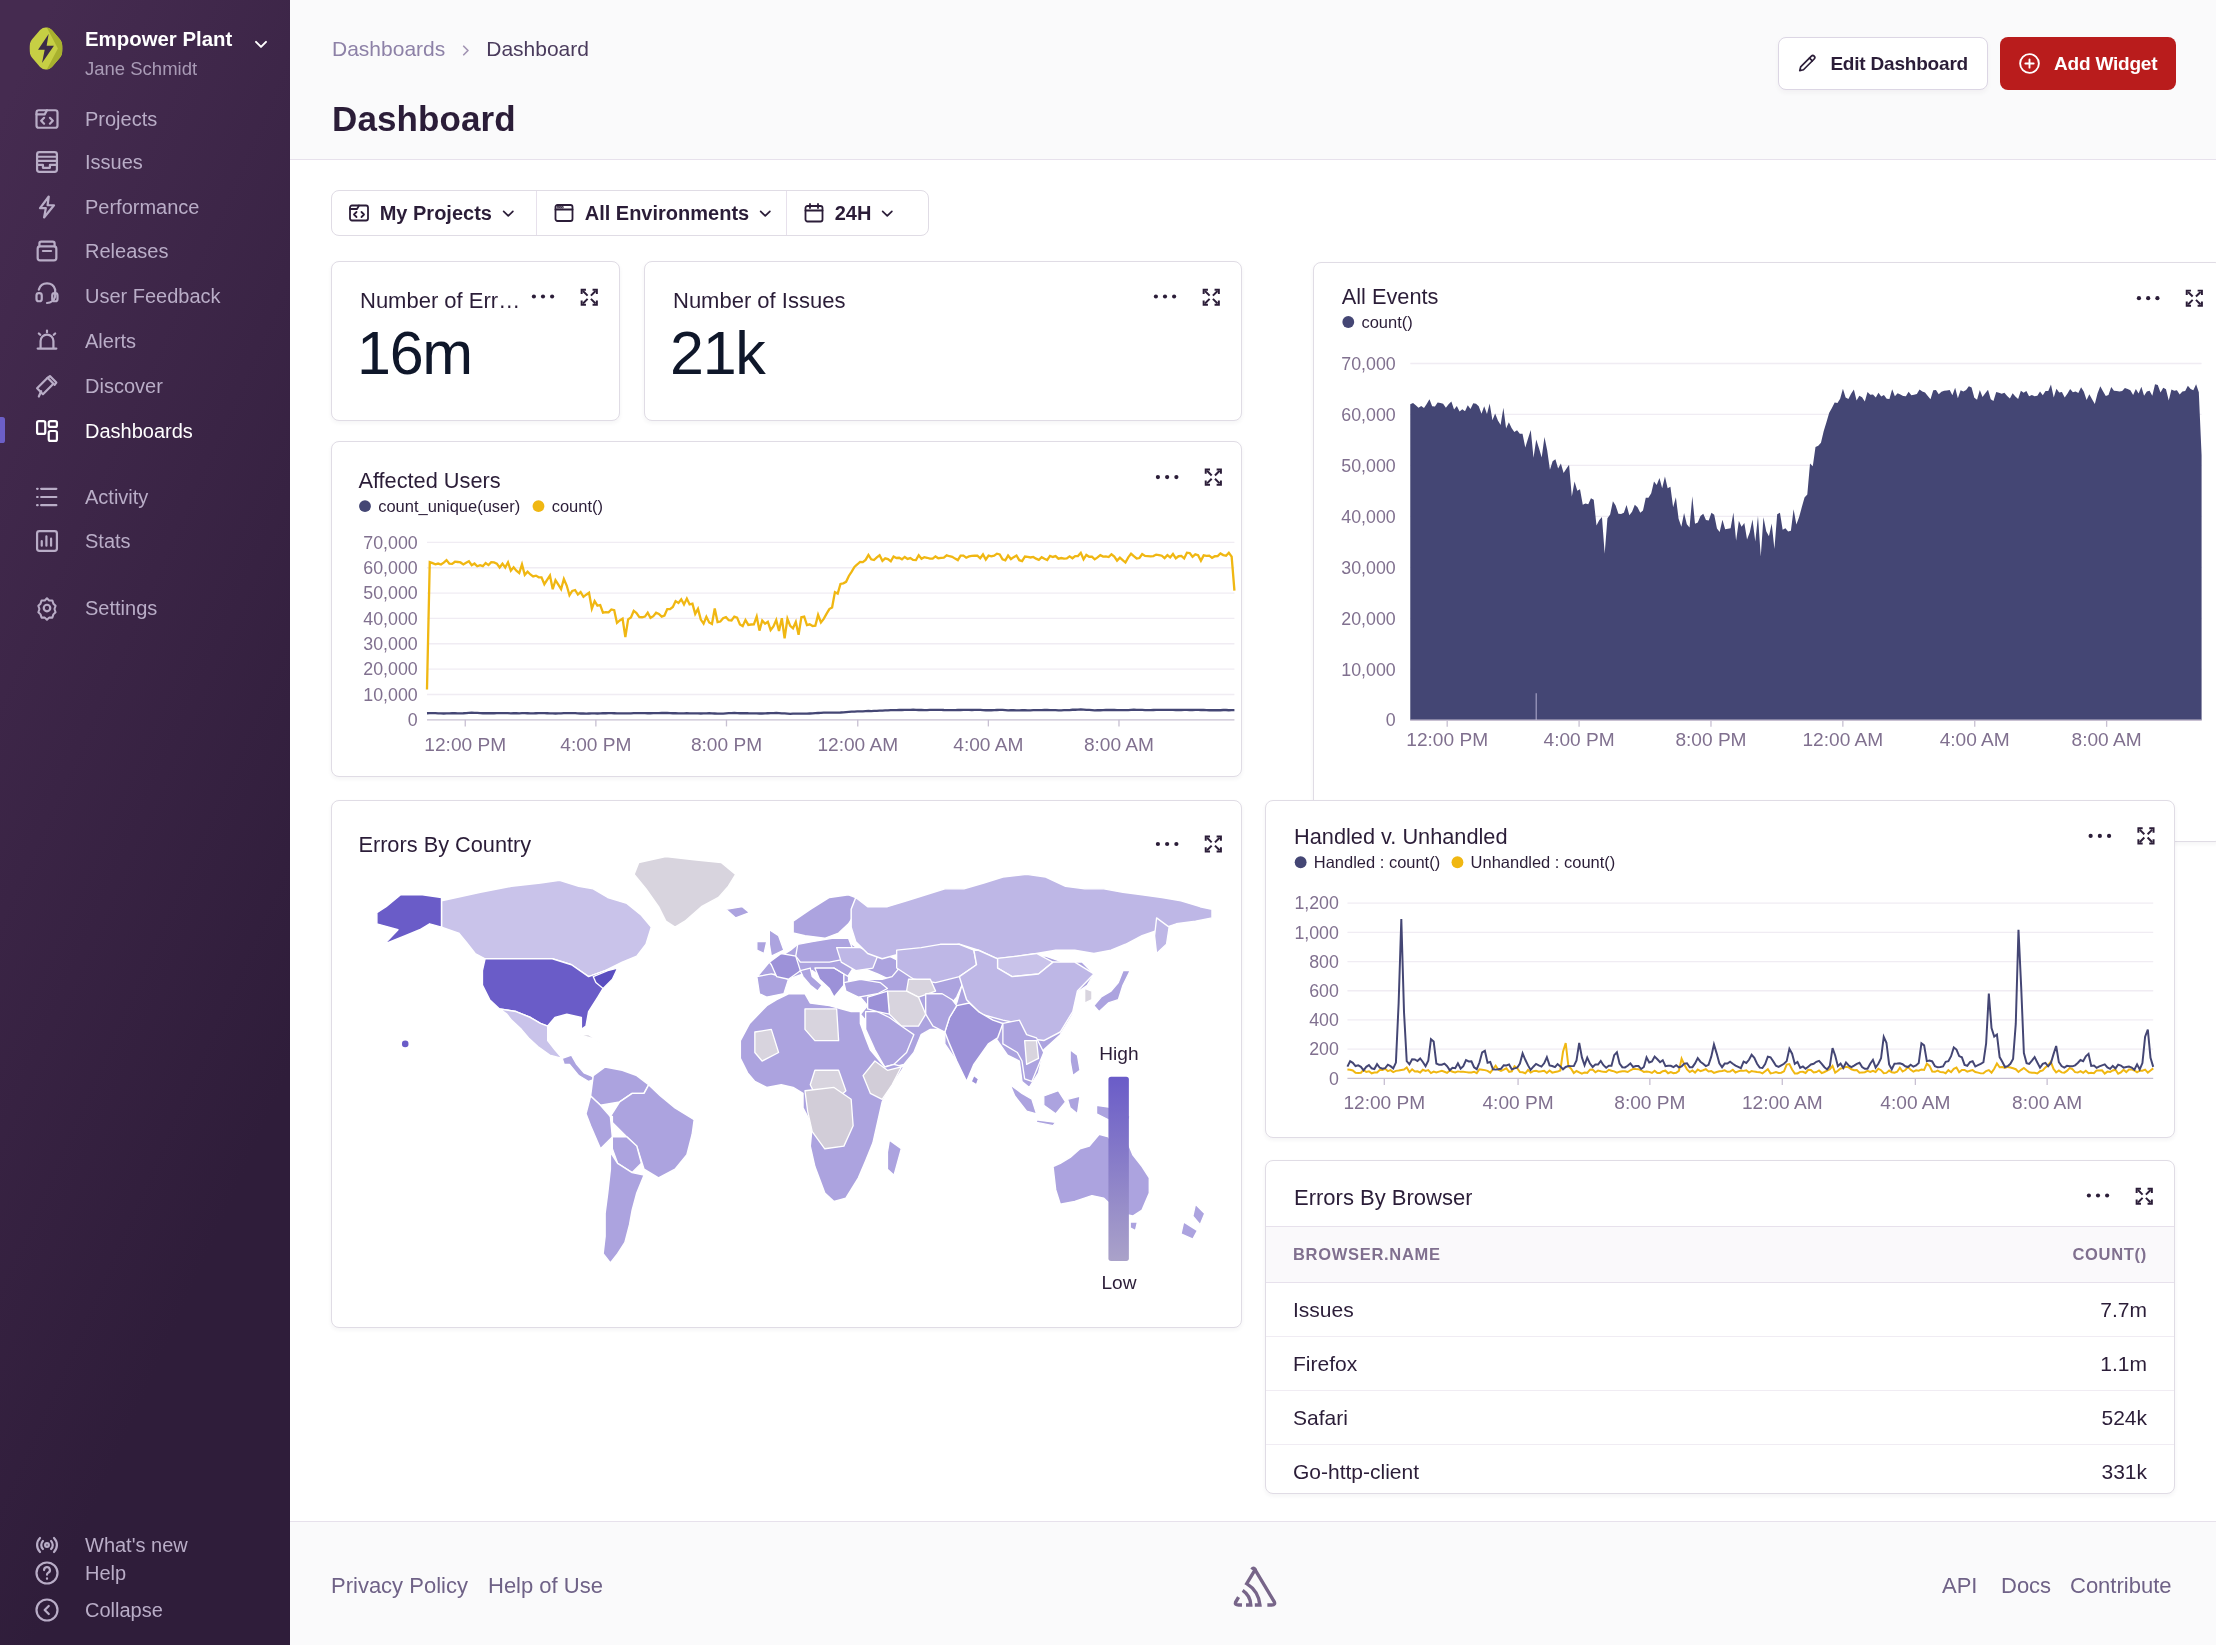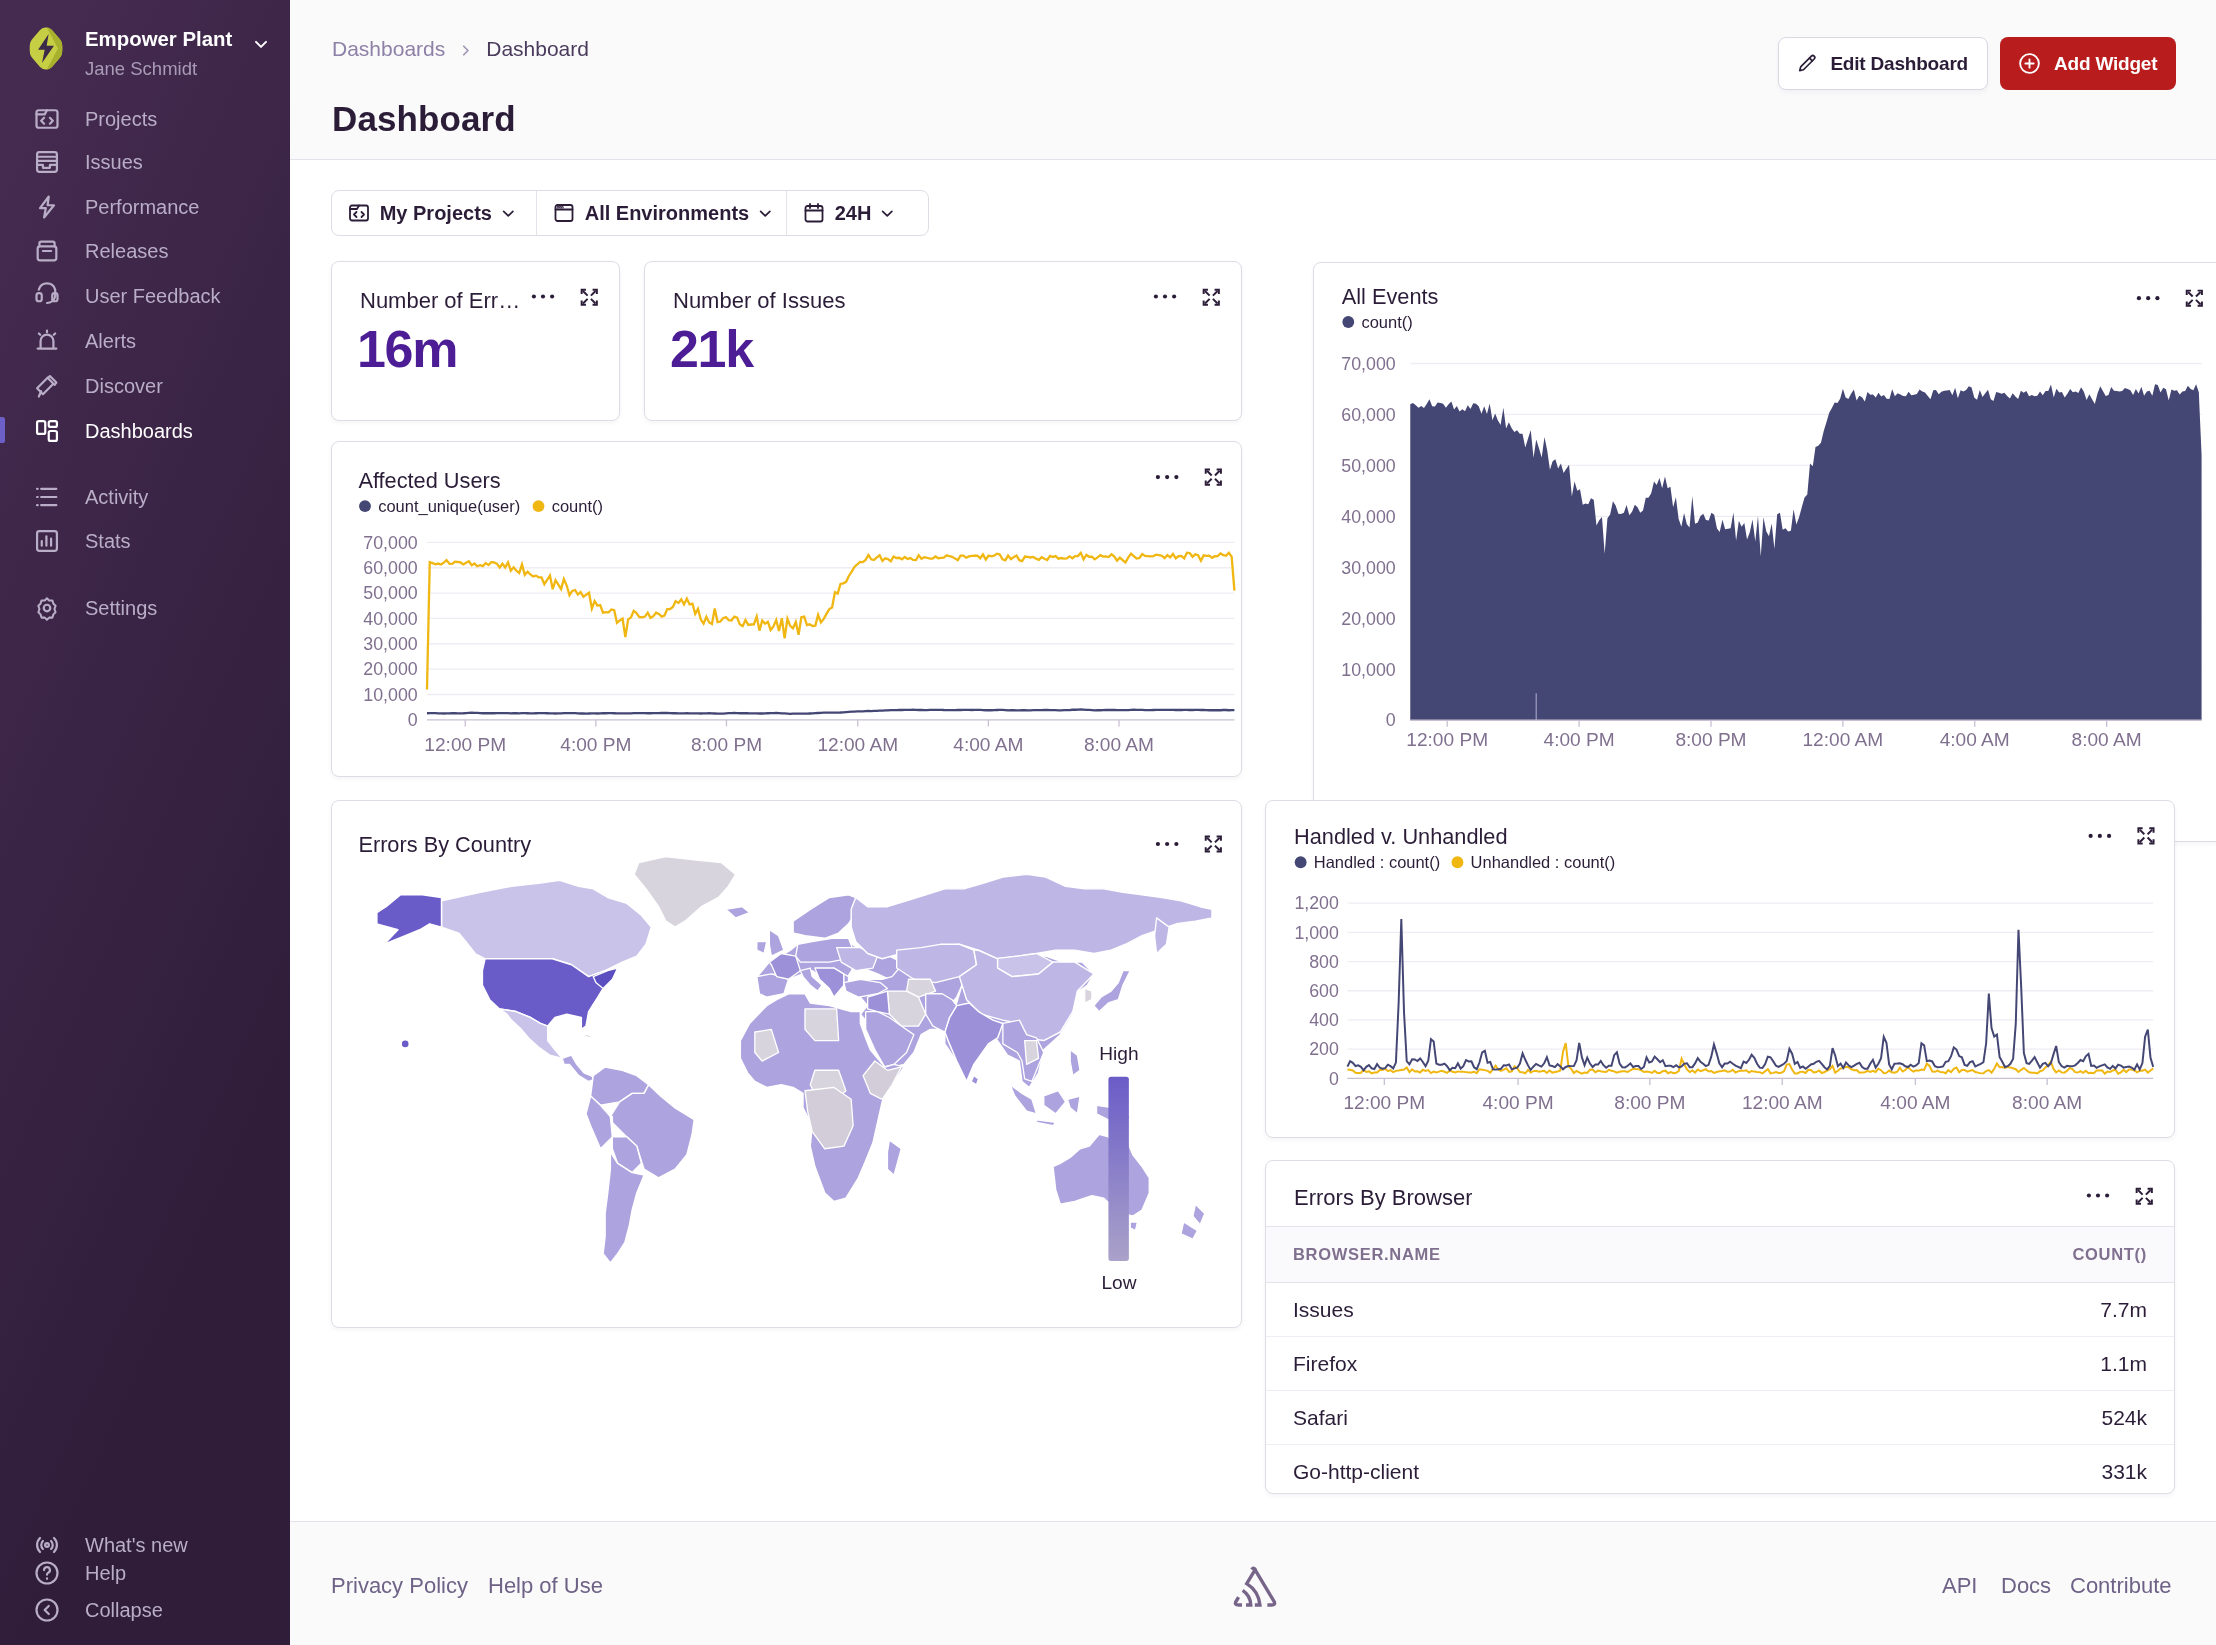--- a/index.html
+++ b/index.html
@@ -28,21 +28,21 @@
 .btn .bic { margin:0 12px 0 17px; display:flex; }
 
 #content { position:absolute; left:290px; top:161px; width:1926px; height:1360px; background:#fff; }
 #filters { position:absolute; left:41px; top:29px; width:598px; height:46px; border:1.3px solid #e0dce5; border-radius:8px; background:#fff; display:flex; align-items:center; }
 .fseg { display:flex; align-items:center; height:100%; font-size:20px; font-weight:700; color:#2b1d38; white-space:nowrap; }
 .fseg + .fseg { border-left:1.3px solid #e7e1ec; }
 .fseg .fic { margin:0 9.2px 0 14.5px; display:flex; }
 .fseg .chev { margin:0 10.6px 0 6.6px; display:flex; }
 .card { position:absolute; background:#fff; border:1.3px solid #e0dce5; border-radius:8px; box-shadow:0 2px 4px rgba(43,34,51,0.05); }
 .ctitle { position:absolute; font-size:22px; font-weight:500; color:#2b1d38; white-space:nowrap; overflow:hidden; text-overflow:ellipsis; }
-.bignum { position:absolute; left:25px; top:61px; font-size:52px; color:#4c1d95; letter-spacing:-1.3px; line-height:1;font-weight:bold; }
+.bignum { position:absolute; left:25px; top:61px; font-size:61px; color:#0f172a; letter-spacing:-1.3px; line-height:1; }
 
 .thead { position:absolute; left:0; right:0; top:65px; height:57px; background:#faf9fb; border-top:1.3px solid #e7e1ec; border-bottom:1.3px solid #e7e1ec; display:flex; align-items:center; justify-content:space-between; padding:0 27px; font-size:16.5px; font-weight:700; color:#80708f; letter-spacing:0.7px; }
 .tbody { position:absolute; left:0; right:0; top:122px; }
 .trow { height:54px; display:flex; align-items:center; justify-content:space-between; padding:0 27px; font-size:21px; color:#2b1d38; border-bottom:1.3px solid #f0ecf3; }
 .trow:last-child { border-bottom:none;gap:12px; }
 
 #footer { position:absolute; left:290px; top:1521px; width:1926px; height:124px; background:#fafafb; border-top:1.3px solid #e7e1ec; }
 #footer .flink { position:absolute; top:51px; font-size:22px; color:#6f6287; }
 </style></head>
 <body>

